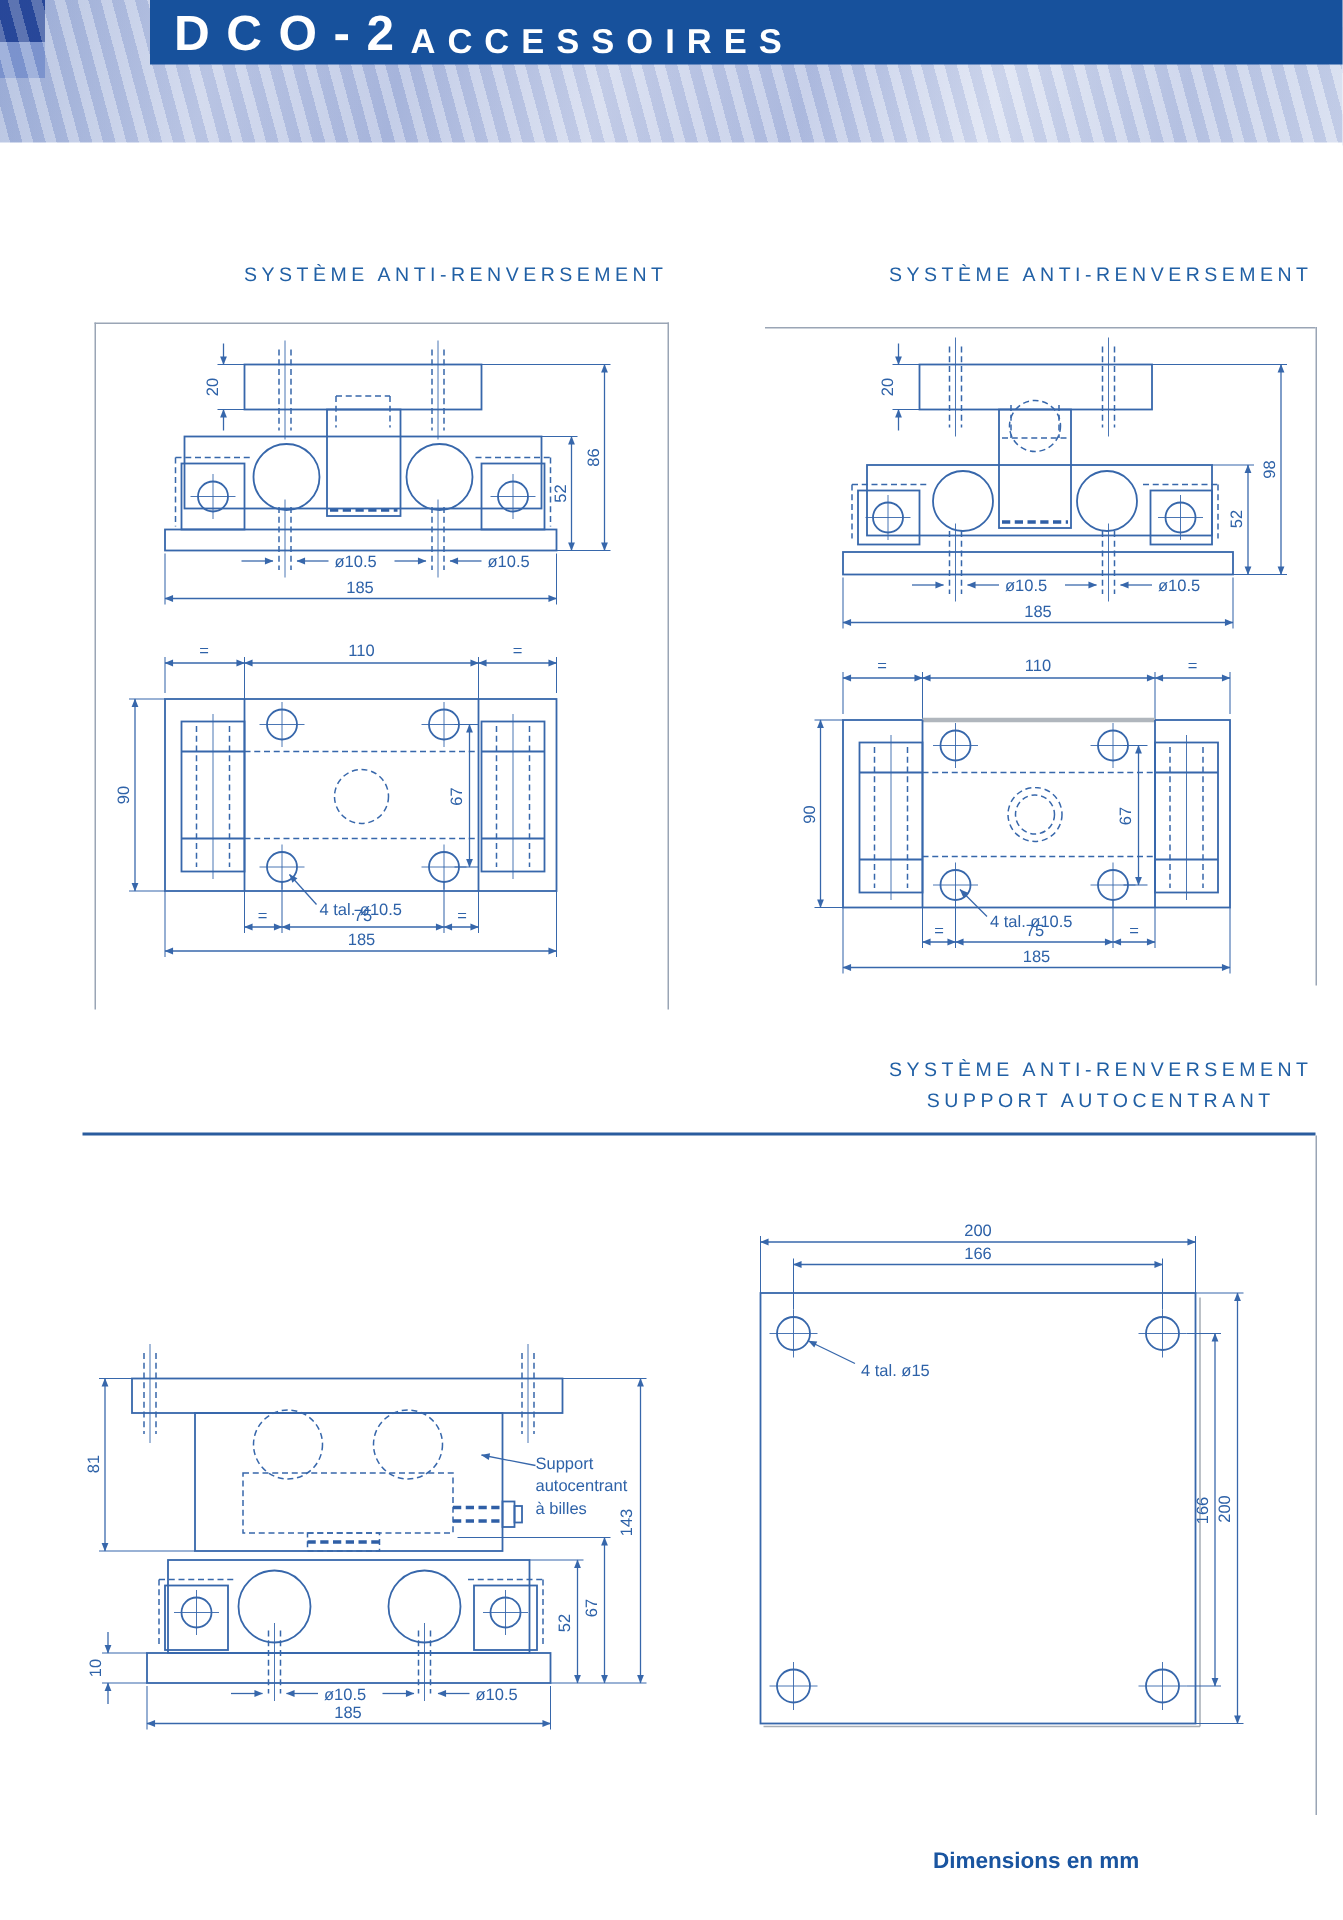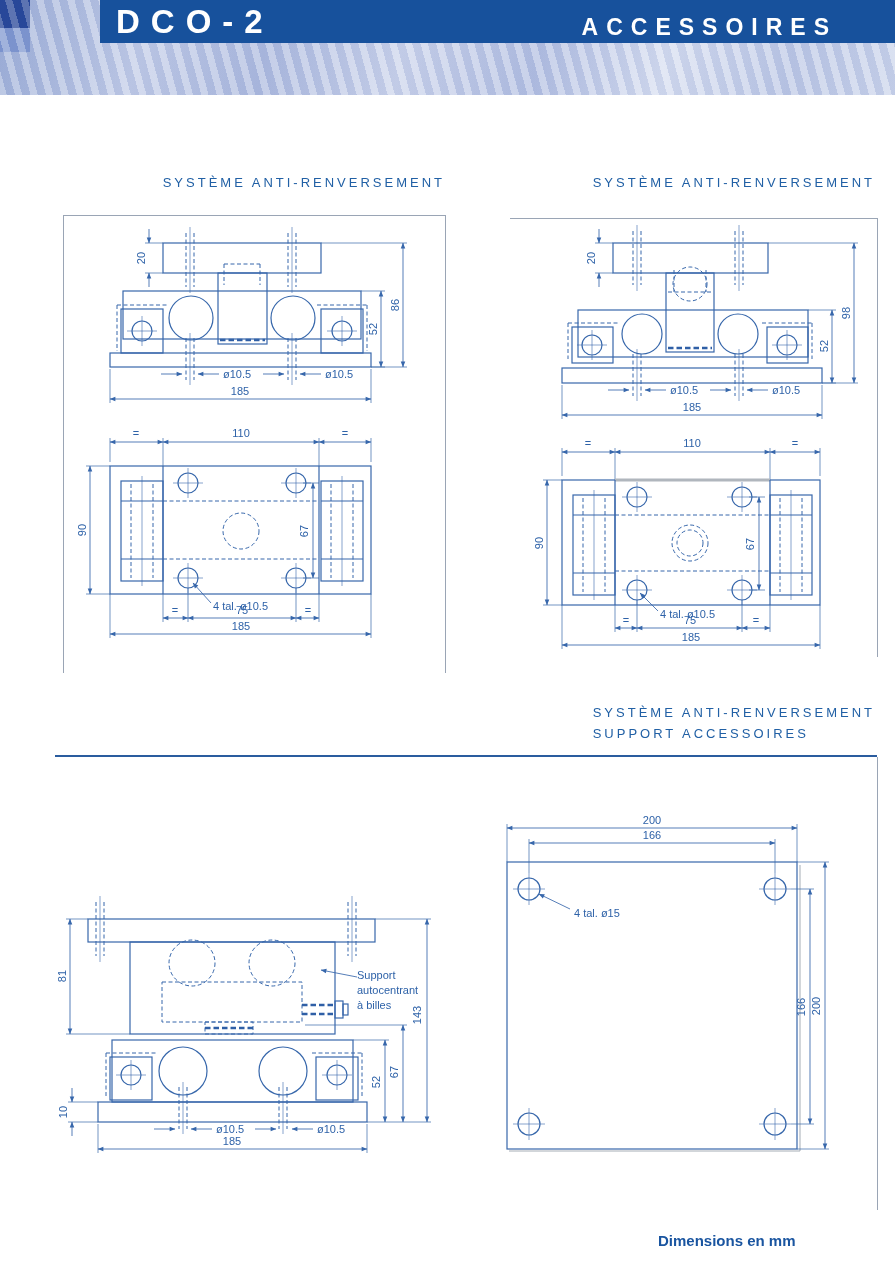--- a/index.html
+++ b/index.html
@@ -7,36 +7,36 @@
        font-family:"Liberation Sans",sans-serif;}
   .abs{position:absolute;}
   
   .photo{left:0;top:0;width:895px;height:97px;
     background:linear-gradient(100deg,#9fb0d8 0%,#c3cde8 16%,#aebbdf 30%,#cdd5ec 45%,#b4c0e2 60%,#d8dff1 74%,#bec9e6 88%,#cdd6ec 100%);}
   .photo::after{content:"";position:absolute;inset:0;
     background:repeating-linear-gradient(75deg,rgba(255,255,255,.28) 0 7px,rgba(110,130,190,.12) 7px 15px);}
   .corner1{left:0;top:0;width:30px;height:28px;background:#1e3f94;}
   .corner2{left:0;top:28px;width:30px;height:24px;background:#7d95cf;}
   .banner{left:100px;top:0;width:795px;height:43px;background:#17519c;
-    display:flex;align-items:center;justify-content:space-between;
+    display:flex;align-items:center;
     padding:0 58px 0 16px;box-sizing:border-box;}
   .product{color:#fff;font-weight:bold;font-size:33px;letter-spacing:11px;white-space:nowrap;}
   .pagetitle{color:#fff;font-weight:bold;font-size:23px;letter-spacing:8px;white-space:nowrap;margin-top:12px;}
   .whitegap{left:0;top:95px;width:895px;height:4px;background:#fff;}
   
-  .title{position:absolute;text-align:left;color:#2160a5;font-size:13px;
+  .title{position:absolute;text-align:center;color:#2160a5;font-size:13px;
     letter-spacing:3px;line-height:21px;white-space:nowrap;}
   
   .frame1{left:63px;top:215px;width:381px;height:457px;
     border-left:1px solid #9aa5b5;border-top:1px solid #9aa5b5;border-right:1px solid #9aa5b5;}
   .b2top{left:510px;top:218px;width:367px;height:1px;background:#9aa5b5;}
   .b2right{left:877px;top:218px;width:1px;height:439px;background:#9aa5b5;}
   .b3top{left:55px;top:755px;width:822px;height:2px;background:#2a5c9e;}
   .b3right{left:877px;top:757px;width:1px;height:453px;background:#9aa5b5;}
-  .footer{left:658px;top:1232px;color:#1a55a0;font-weight:bold;font-size:15px;}
+  .footer{left:622px;top:1232px;color:#1a55a0;font-weight:bold;font-size:15px;}
   
   svg{position:absolute;overflow:visible;}
   .ln{stroke:#3767ab;stroke-width:1.2;fill:none;}
   .dsh{stroke:#3767ab;stroke-width:1;fill:none;stroke-dasharray:4 2.5;}
   .hd{stroke:#2f5fa6;stroke-width:2.4;fill:none;stroke-dasharray:5.5 3;}
   .cl{stroke:#3767ab;stroke-width:.6;fill:none;}
   .dm{stroke:#3767ab;stroke-width:.85;fill:none;}
   .ex{stroke:#3767ab;stroke-width:.7;fill:none;}
   .gr{stroke:#b0b6bd;stroke-width:3;fill:none;}
   .sh{stroke:#a6adb5;stroke-width:1;fill:none;}
@@ -57,21 +57,21 @@
 <div class="abs whitegap"></div>
 
 <div class="title" style="right:450px;top:172px;">
   <div>SYSTÈME ANTI-RENVERSEMENT</div>
 </div>
 <div class="title" style="right:20px;top:172px;">
   <div>SYSTÈME ANTI-RENVERSEMENT</div>
 </div>
 <div class="title" style="right:20px;top:702px;">
   <div>SYSTÈME ANTI-RENVERSEMENT</div>
-  <div>SUPPORT ACCESSOIRES</div>
+  <div>SUPPORT AUTOCENTRANT</div>
 </div>
 
 <div class="abs frame1"></div>
 <div class="abs b2top"></div>
 <div class="abs b2right"></div>
 <div class="abs b3top"></div>
 <div class="abs b3right"></div>
 
 <svg style="left:63px;top:215px;" width="382" height="441" viewBox="0 0 382 441">
   <defs>

